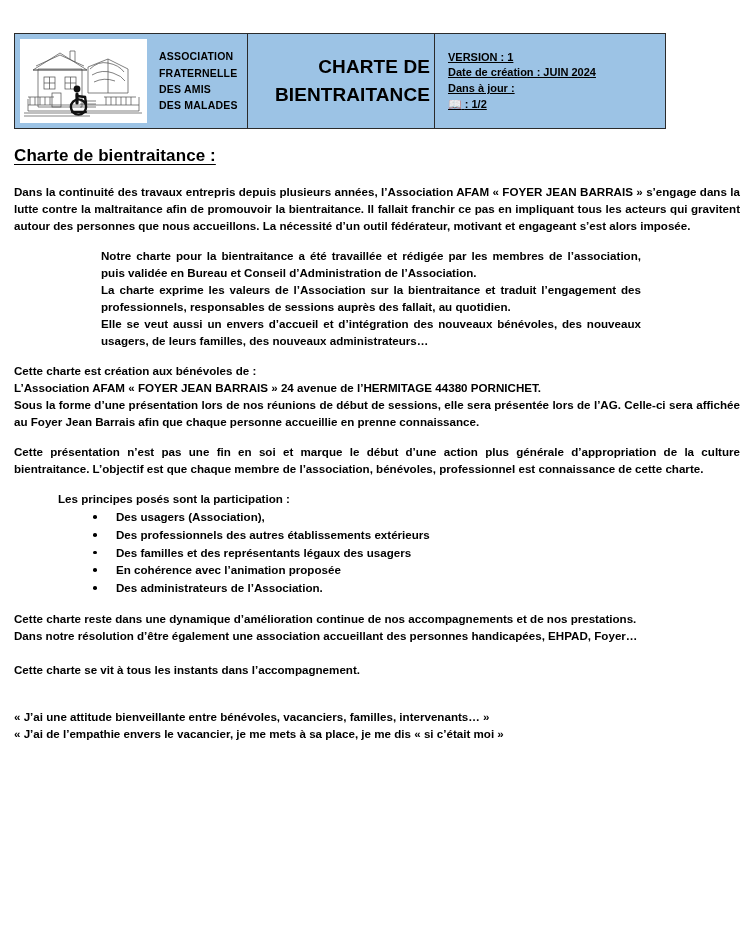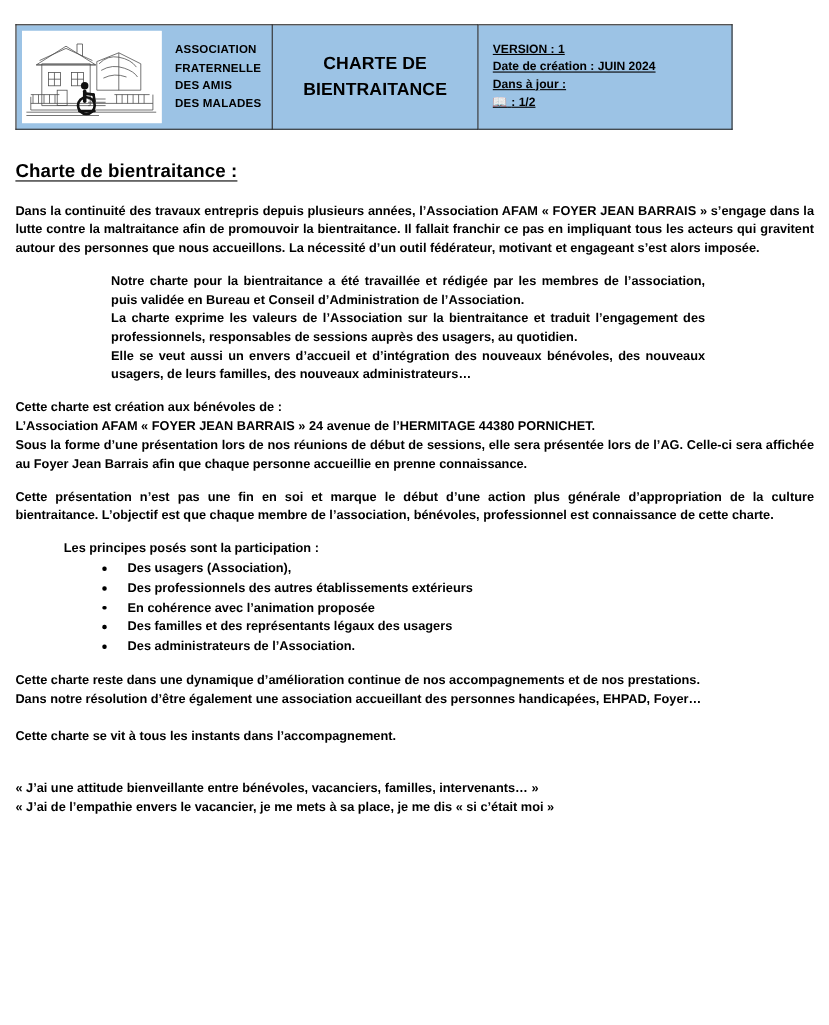--- a/index.html
+++ b/index.html
@@ -22,21 +22,21 @@
     width: 754px;
     height: 932px;
     background: #ffffff;
     box-sizing: border-box;
   }
 
   
   .header-table {
     position: absolute;
     left: 14px;
-    top: 22px;
+    top: 33px;
     width: 648px;
     border-collapse: collapse;
     table-layout: fixed;
   }
   .header-table td {
     border: 1.6px solid #2b2b2b;
     background: #9cc3e5;
     padding: 0;
     vertical-align: middle;
   }
@@ -64,22 +64,22 @@
     padding-left: 12px;
     font-size: 10.5px;
     font-weight: bold;
     line-height: 1.55;
     letter-spacing: 0.2px;
     color: #000000;
   }
   .assoc-name div { white-space: nowrap; }
 
   .doc-title {
-    text-align: center;
-    font-size: 16px;
+    text-align: right;
+    font-size: 19px;
     font-weight: bold;
     line-height: 1.45;
     letter-spacing: 0.1px;
     padding: 6px 4px;
   }
   .doc-title div { white-space: nowrap; }
 
   .version-box {
     padding: 9px 0 9px 13px;
     font-size: 11px;
@@ -254,39 +254,39 @@
     </table>
 
   <div class="content">
 
     <h1 class="section-heading">Charte de bientraitance :</h1>
 
     <p class="para just">Dans la continuité des travaux entrepris depuis plusieurs années, l’Association AFAM « FOYER JEAN BARRAIS » s’engage dans la lutte contre la maltraitance afin de promouvoir la bientraitance. Il fallait franchir ce pas en impliquant tous les acteurs qui gravitent autour des personnes que nous accueillons. La nécessité d’un outil fédérateur, motivant et engageant s’est alors imposée.</p>
 
     <div class="block-indent">
       <p class="j">Notre charte pour la bientraitance a été travaillée et rédigée par les membres de l’association, puis validée en Bureau et Conseil d’Administration de l’Association.</p>
-      <p class="j">La charte exprime les valeurs de l’Association sur la bientraitance et traduit l’engagement des professionnels, responsables de sessions auprès des usagers, au quotidien.</p>
+      <p class="j">La charte exprime les valeurs de l’Association sur la bientraitance et traduit l’engagement des professionnels, responsables de sessions auprès des fallait, au quotidien.</p>
       <p class="j">Elle se veut aussi un envers d’accueil et d’intégration des nouveaux bénévoles, des nouveaux usagers, de leurs familles, des nouveaux administrateurs…</p>
     </div>
 
     <div class="lines">
       <p>Cette charte est création aux bénévoles de :</p>
       <p>L’Association AFAM « FOYER JEAN BARRAIS » 24 avenue de l’HERMITAGE 44380 PORNICHET.</p>
       <p class="para just" style="margin-bottom:13px">Sous la forme d’une présentation lors de nos réunions de début de sessions, elle sera présentée lors de l’AG. Celle-ci sera affichée au Foyer Jean Barrais afin que chaque personne accueillie en prenne connaissance.</p>
     </div>
 
     <p class="para just">Cette présentation n’est pas une fin en soi et marque le début d’une action plus générale d’appropriation de la culture bientraitance.  L’objectif est que chaque membre de l’association, bénévoles, professionnel est connaissance de cette charte.</p>
 
     <p class="list-intro">Les principes posés sont la participation :</p>
 
     <ul class="bullets">
       <li>Des usagers (Association),</li>
       <li>Des professionnels des autres établissements extérieurs</li>
+      <li>Des familles et des représentants légaux des usagers</li>
       <li>En cohérence avec l’animation proposée</li>
-      <li>Des familles et des représentants légaux des usagers</li>
       <li>Des administrateurs de l’Association.</li>
     </ul>
 
     <div class="lines">
       <p>Cette charte reste dans une dynamique d’amélioration continue de nos accompagnements et de nos prestations.</p>
       <p>Dans notre résolution d’être également une association accueillant des personnes handicapées, EHPAD, Foyer…</p>
     </div>
 
     <div class="spacer-line"></div>
 

